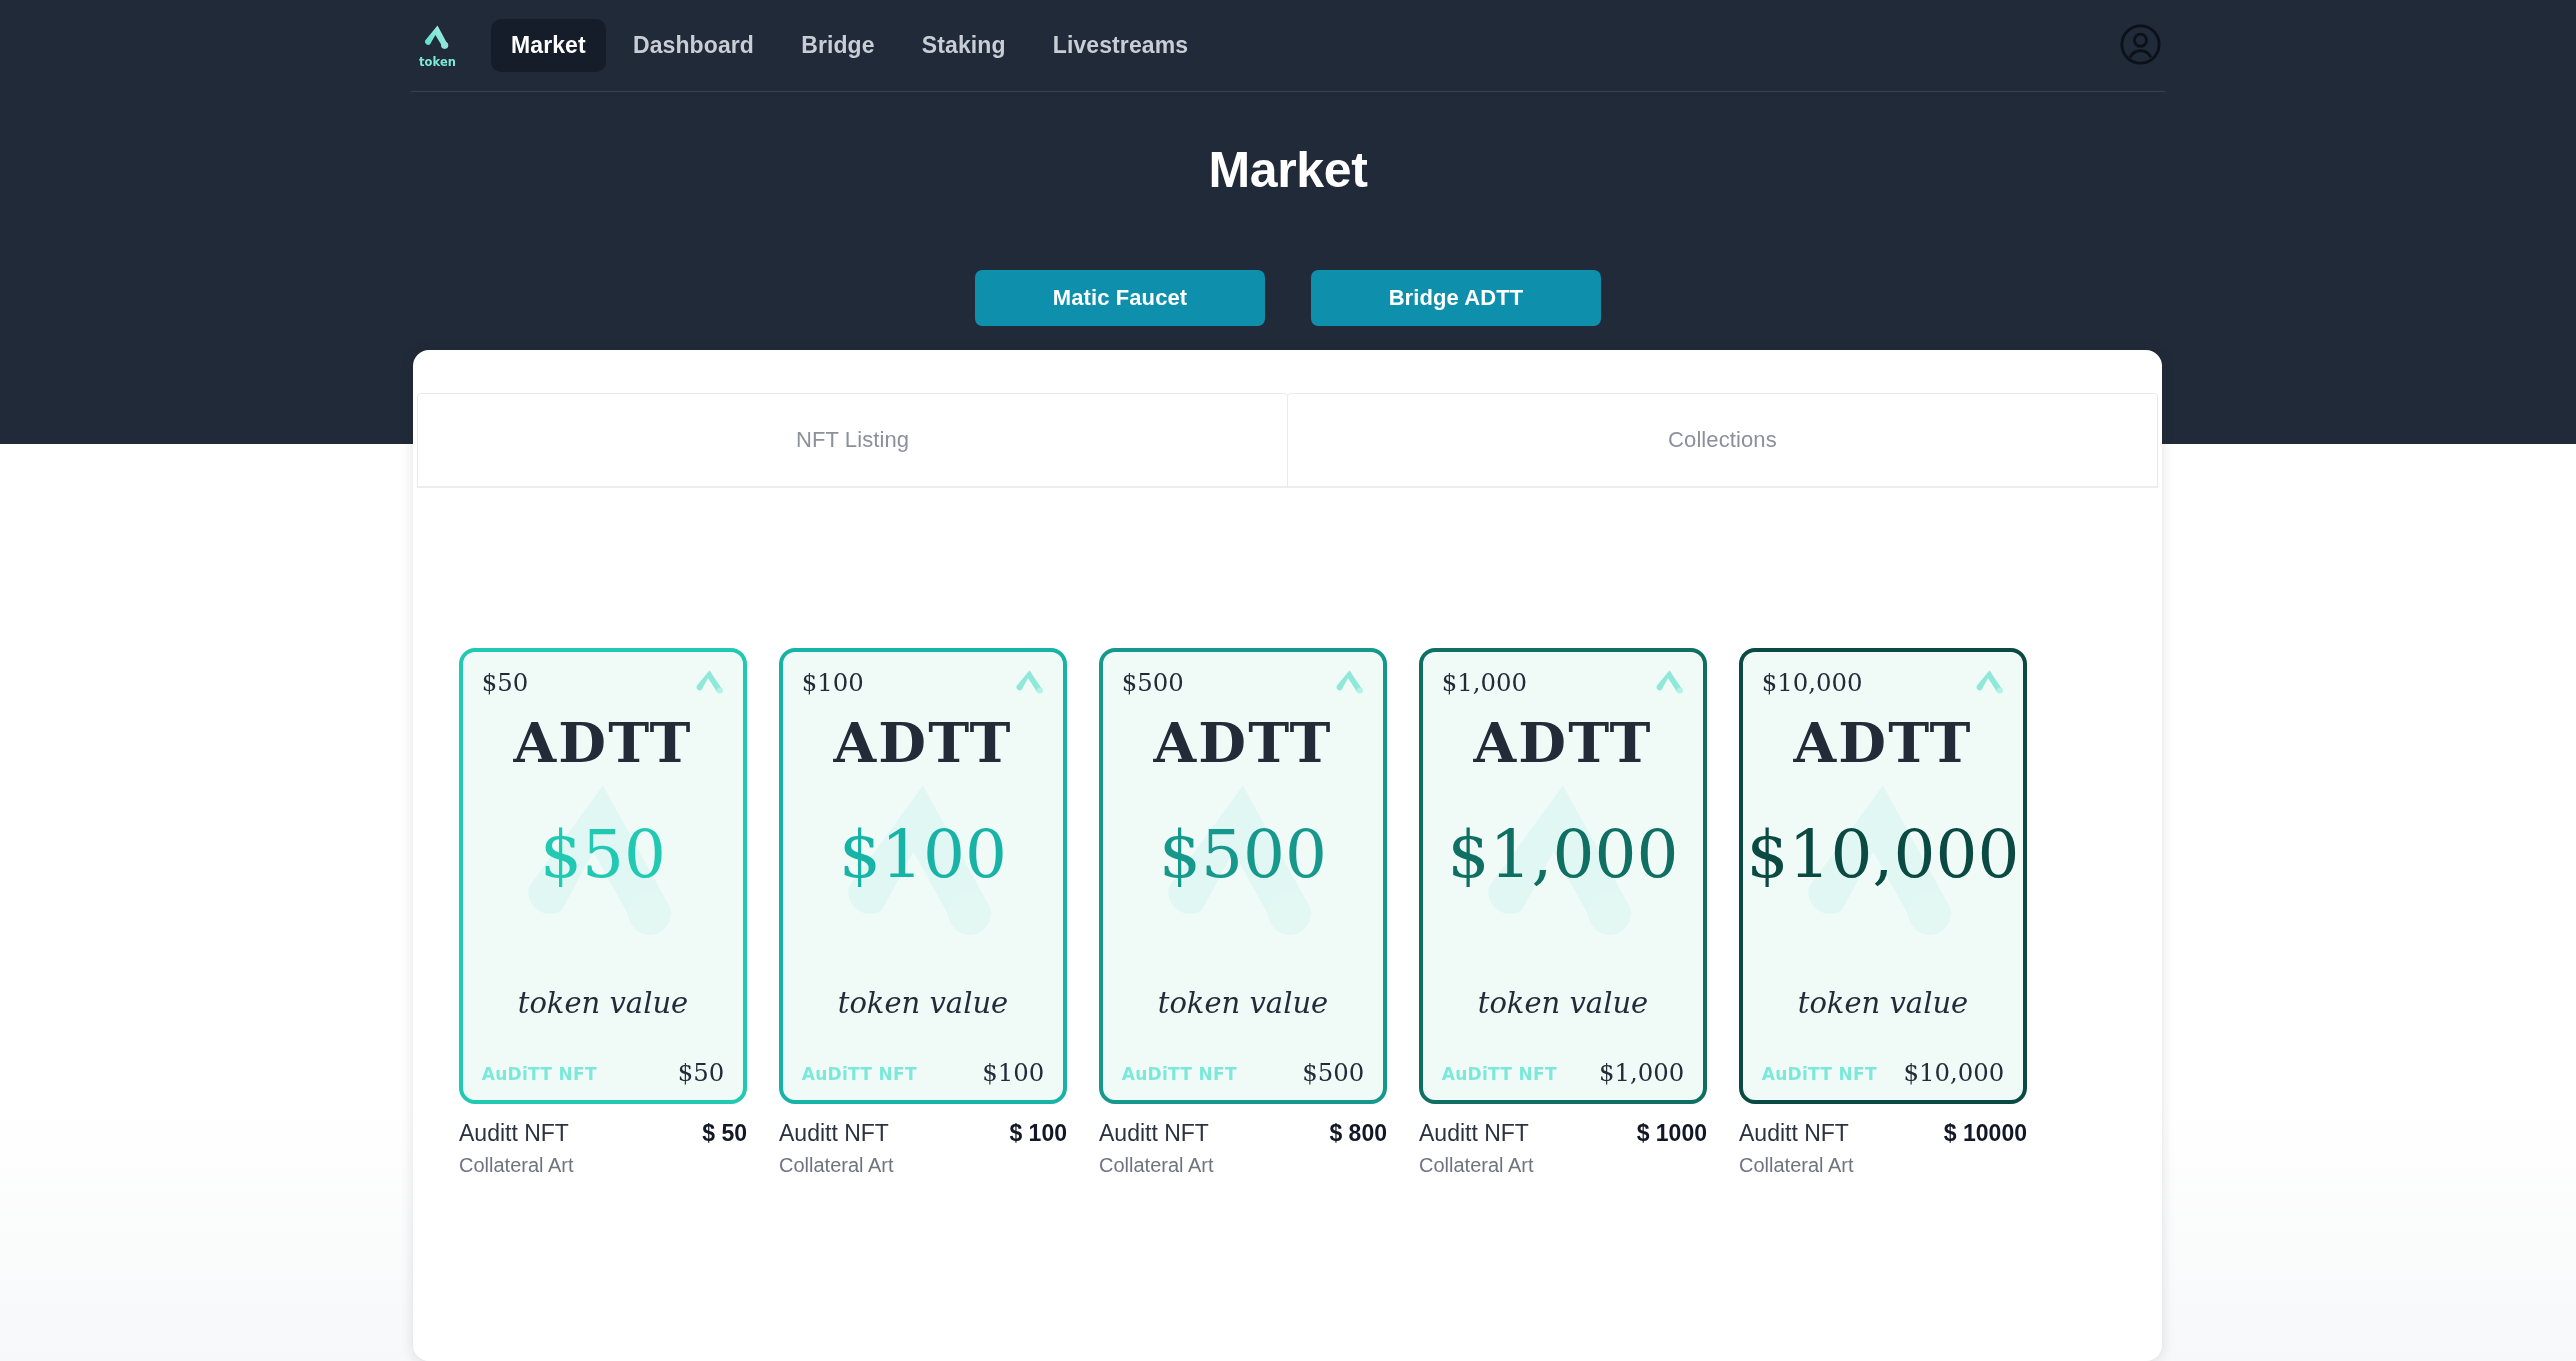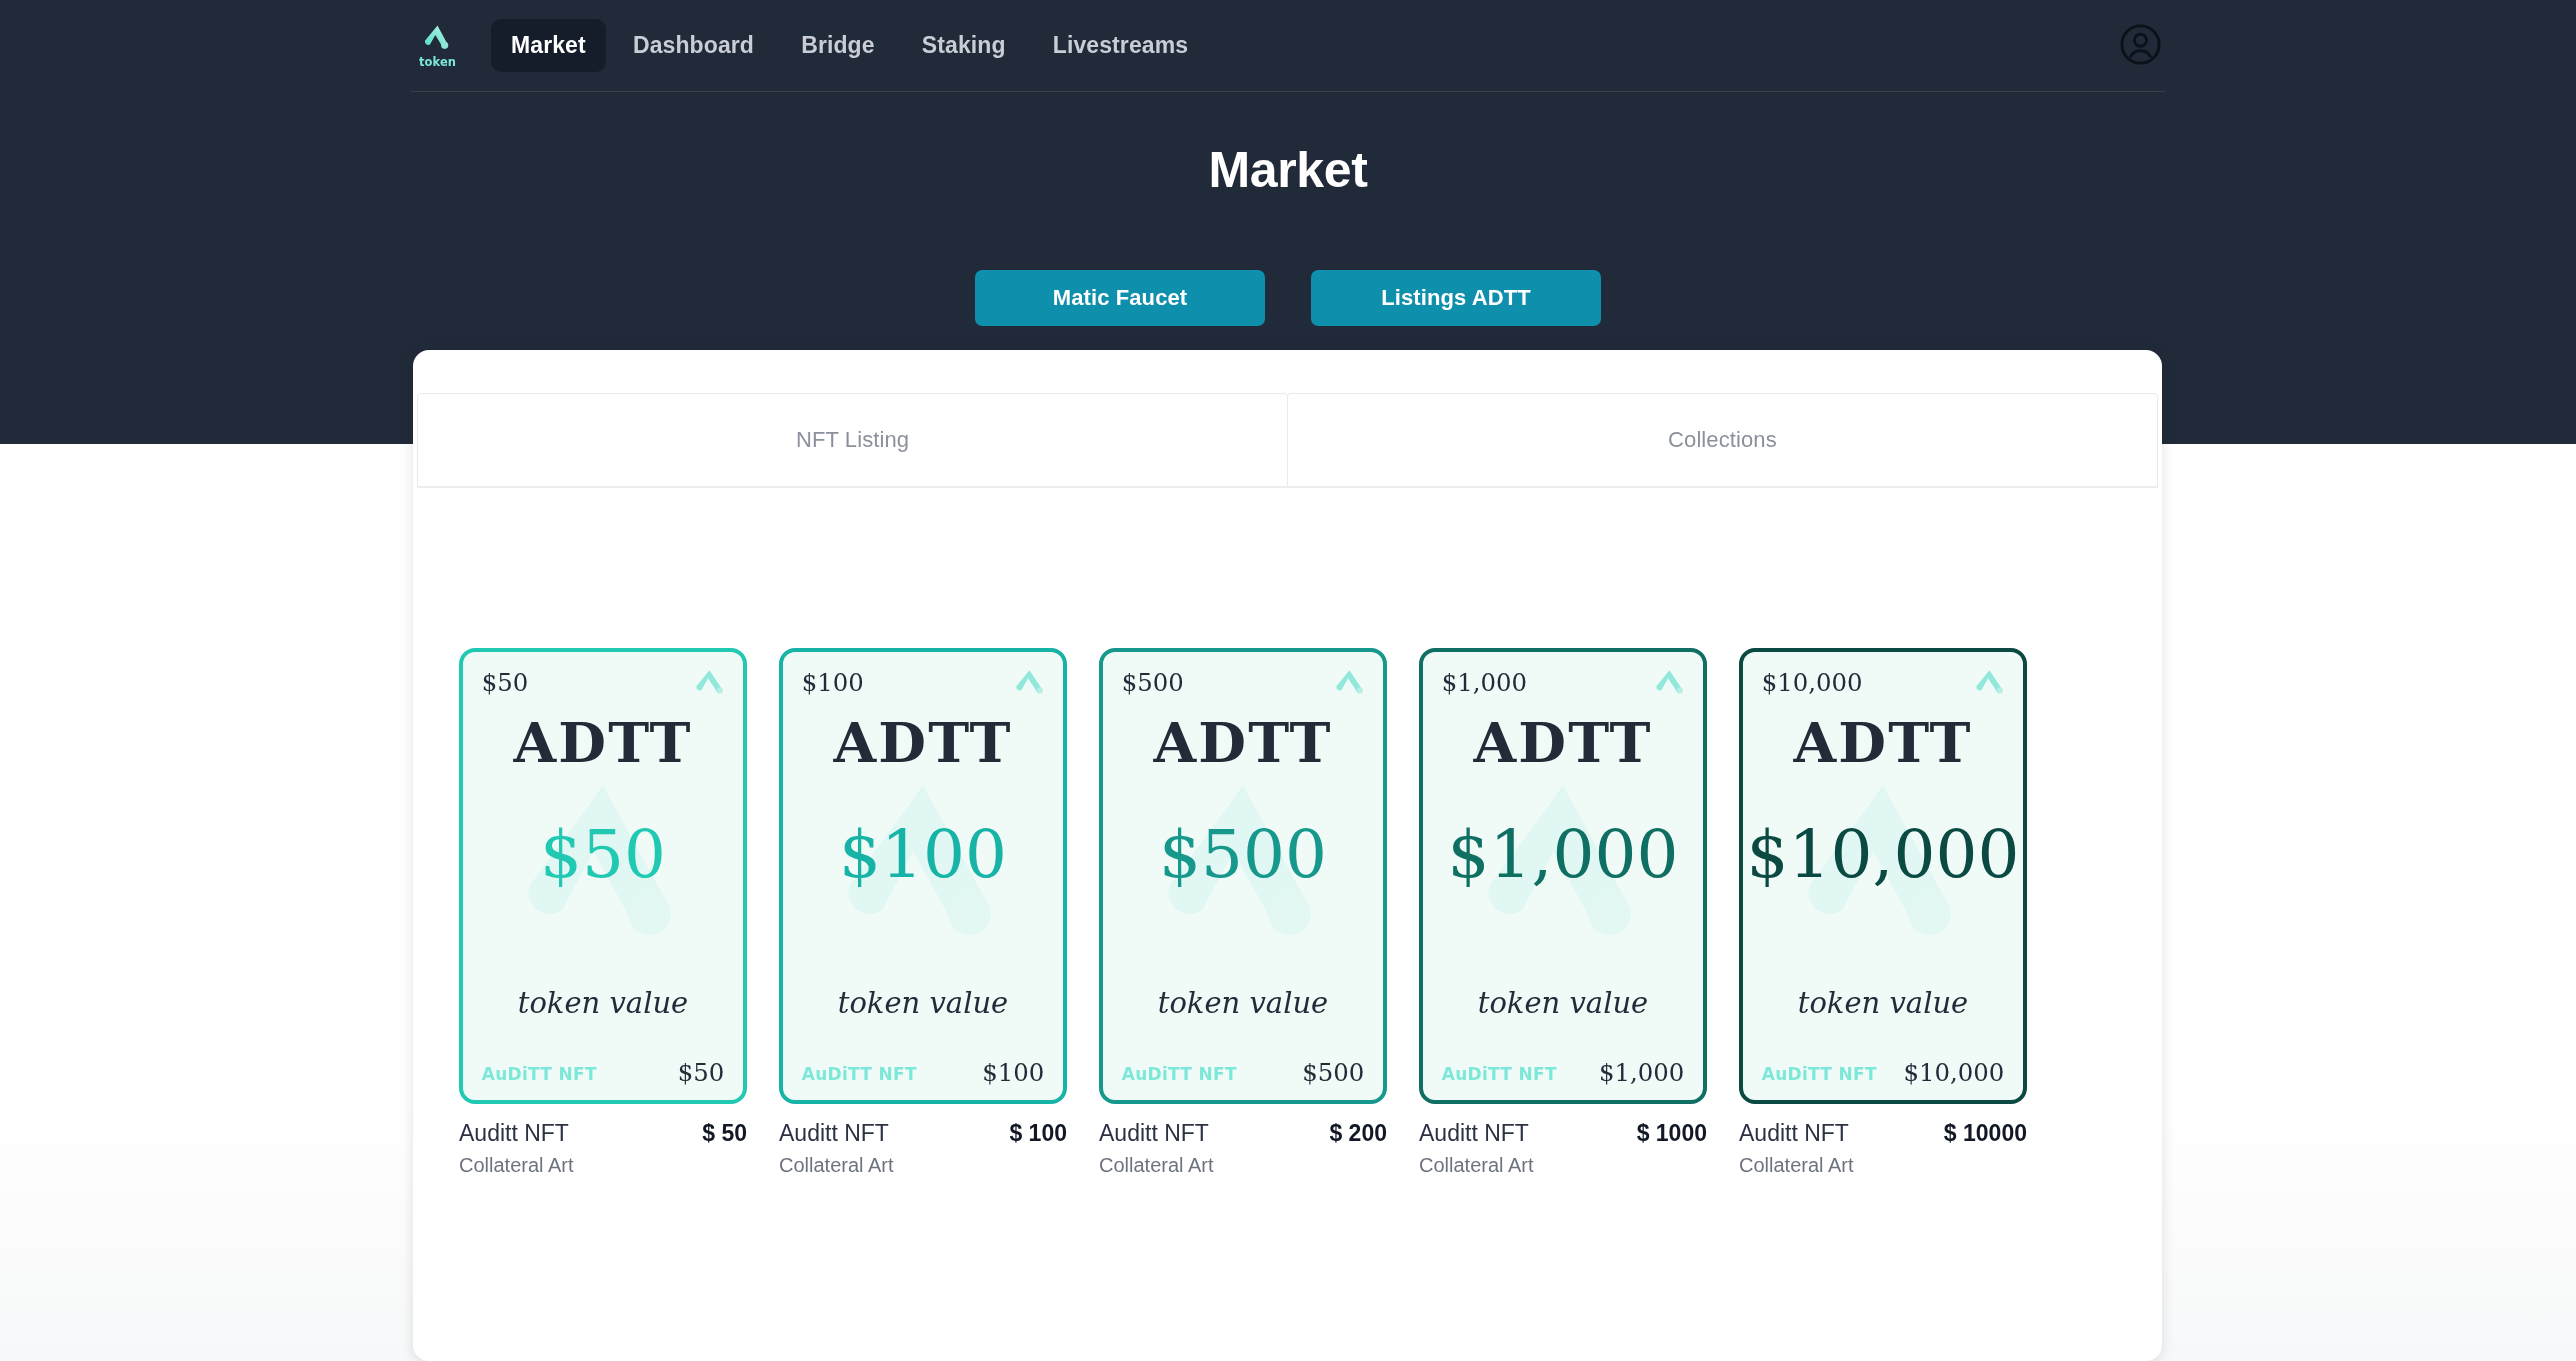--- a/index.html
+++ b/index.html
@@ -346,21 +346,21 @@
         <path d="M15.5 48 A16 16 0 0 1 44.5 48" fill="none" stroke="#0c1119" stroke-width="4"></path>
       </svg>
     </span>
   </div>
 </nav>
 
 <div class="page-title">Market</div>
 
 <div class="hero-actions">
   <button class="pill-btn">Matic Faucet</button>
-  <button class="pill-btn">Listings ADTT</button>
+  <button class="pill-btn">Bridge ADTT</button>
 </div>
 
 <section class="panel">
 
   <div class="tabs">
     <div class="tab">NFT Listing</div>
     <div class="tab">Collections</div>
   </div>
 
   <div class="card-grid" id="card-grid">
@@ -445,21 +445,21 @@
       <div class="art-title">ADTT</div>
       <div class="art-value" style="color:#16988d;">$500</div>
       <div class="art-sub">token value</div>
       <div class="art-brand">AuDiTT NFT</div>
       <div class="art-corner-br">$500</div>
     </div>
 
     <div class="nft-meta">
       <div class="meta-row-top">
         <span class="meta-name">Auditt NFT</span>
-        <span class="meta-price">$ 200</span>
+        <span class="meta-price">$ 800</span>
       </div>
       <div class="meta-sub">Collateral Art</div>
     </div>
   </div>
       <div class="nft-item">
     <div class="nft-art" style="border:4.3px solid #0e6f62;">
       <svg class="art-watermark" viewBox="0 0 100 100">
         <path d="M50 8 L84 70 A11 11 0 0 1 66 80 L45 42 L29 72 A11 11 0 0 1 12 60 Z" fill="#cdf2ec" opacity=".85"></path>
         <circle cx="74" cy="74" r="11" fill="#d9f5f0"></circle>
       </svg>

